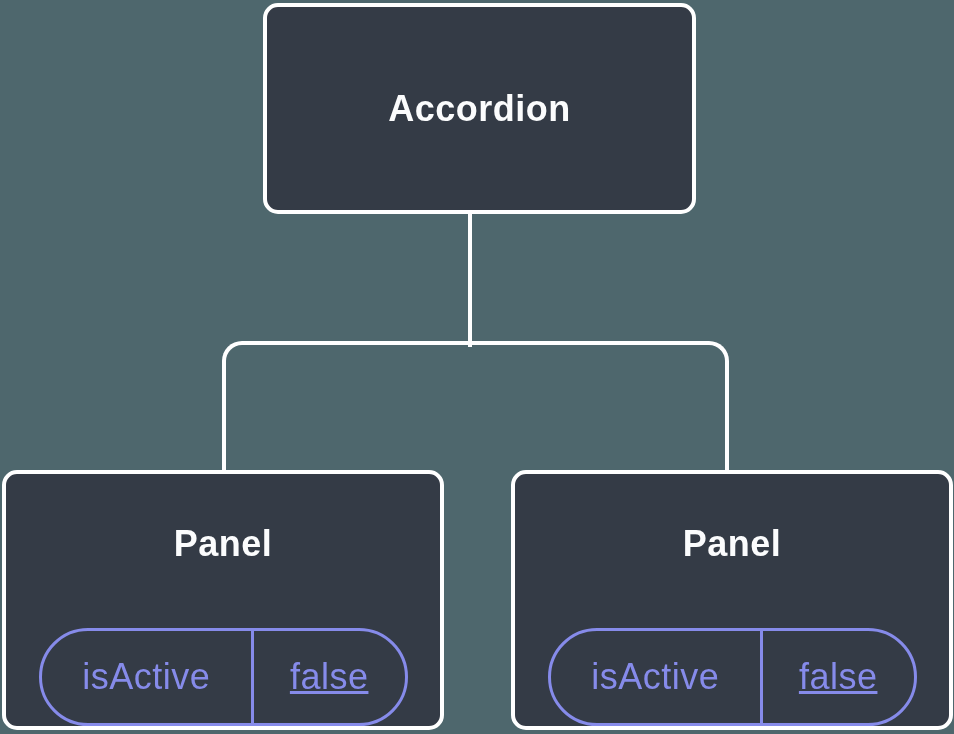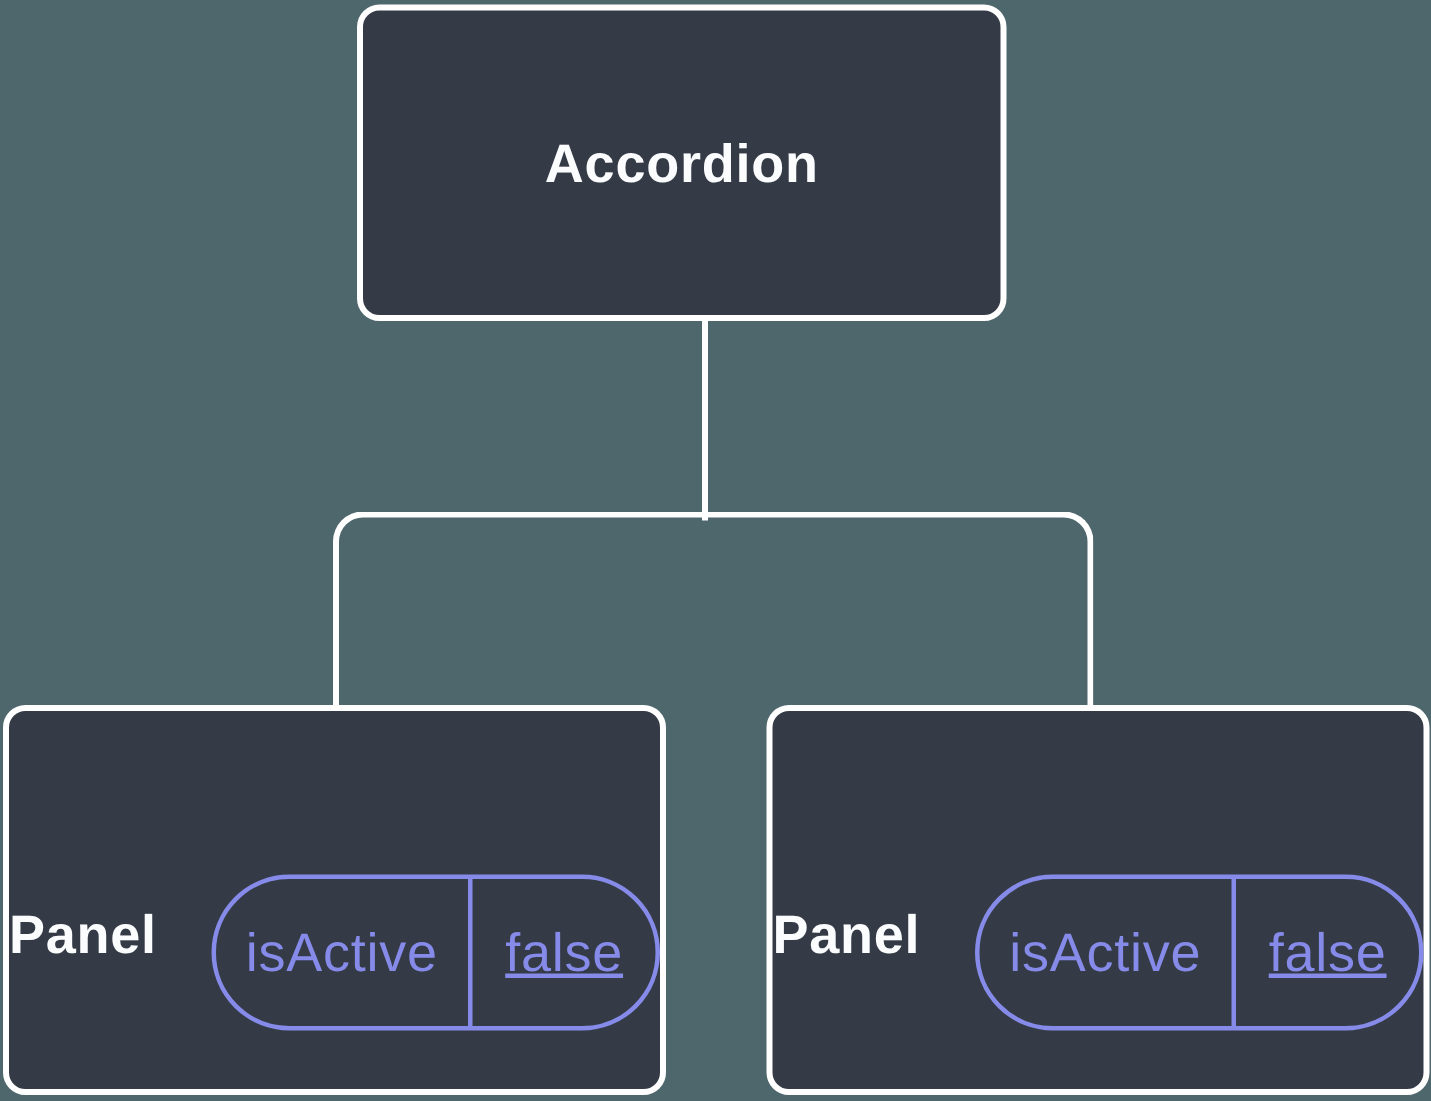--- a/index.html
+++ b/index.html
@@ -20,35 +20,35 @@
     width:954px;height:734px;
   }
   
   .node{
     position:absolute;
     background:var(--node-fill);
     border:4px solid var(--line);
     border-radius:15px;
   }
   .root-node{
-    left:238px;top:3px;
+    left:263px;top:3px;
     width:433px;height:211px;
     display:flex;align-items:center;justify-content:center;
   }
   .node-title{
     color:var(--title);
     font-size:36px;
     font-weight:600;
     letter-spacing:.5px;
     line-height:48px;
   }
   .panel-node{
     top:470px;
     width:442px;height:260px;
-    display:flex;flex-direction:row;align-items:center;
+    display:flex;flex-direction:column;align-items:center;
     padding-top:46px;
     gap:36px;
   }
   .panel-left{left:2px;}
   .panel-right{left:511px;}
   
   .stem{
     position:absolute;
     left:468px;top:214px;
     width:4px;height:133px;

